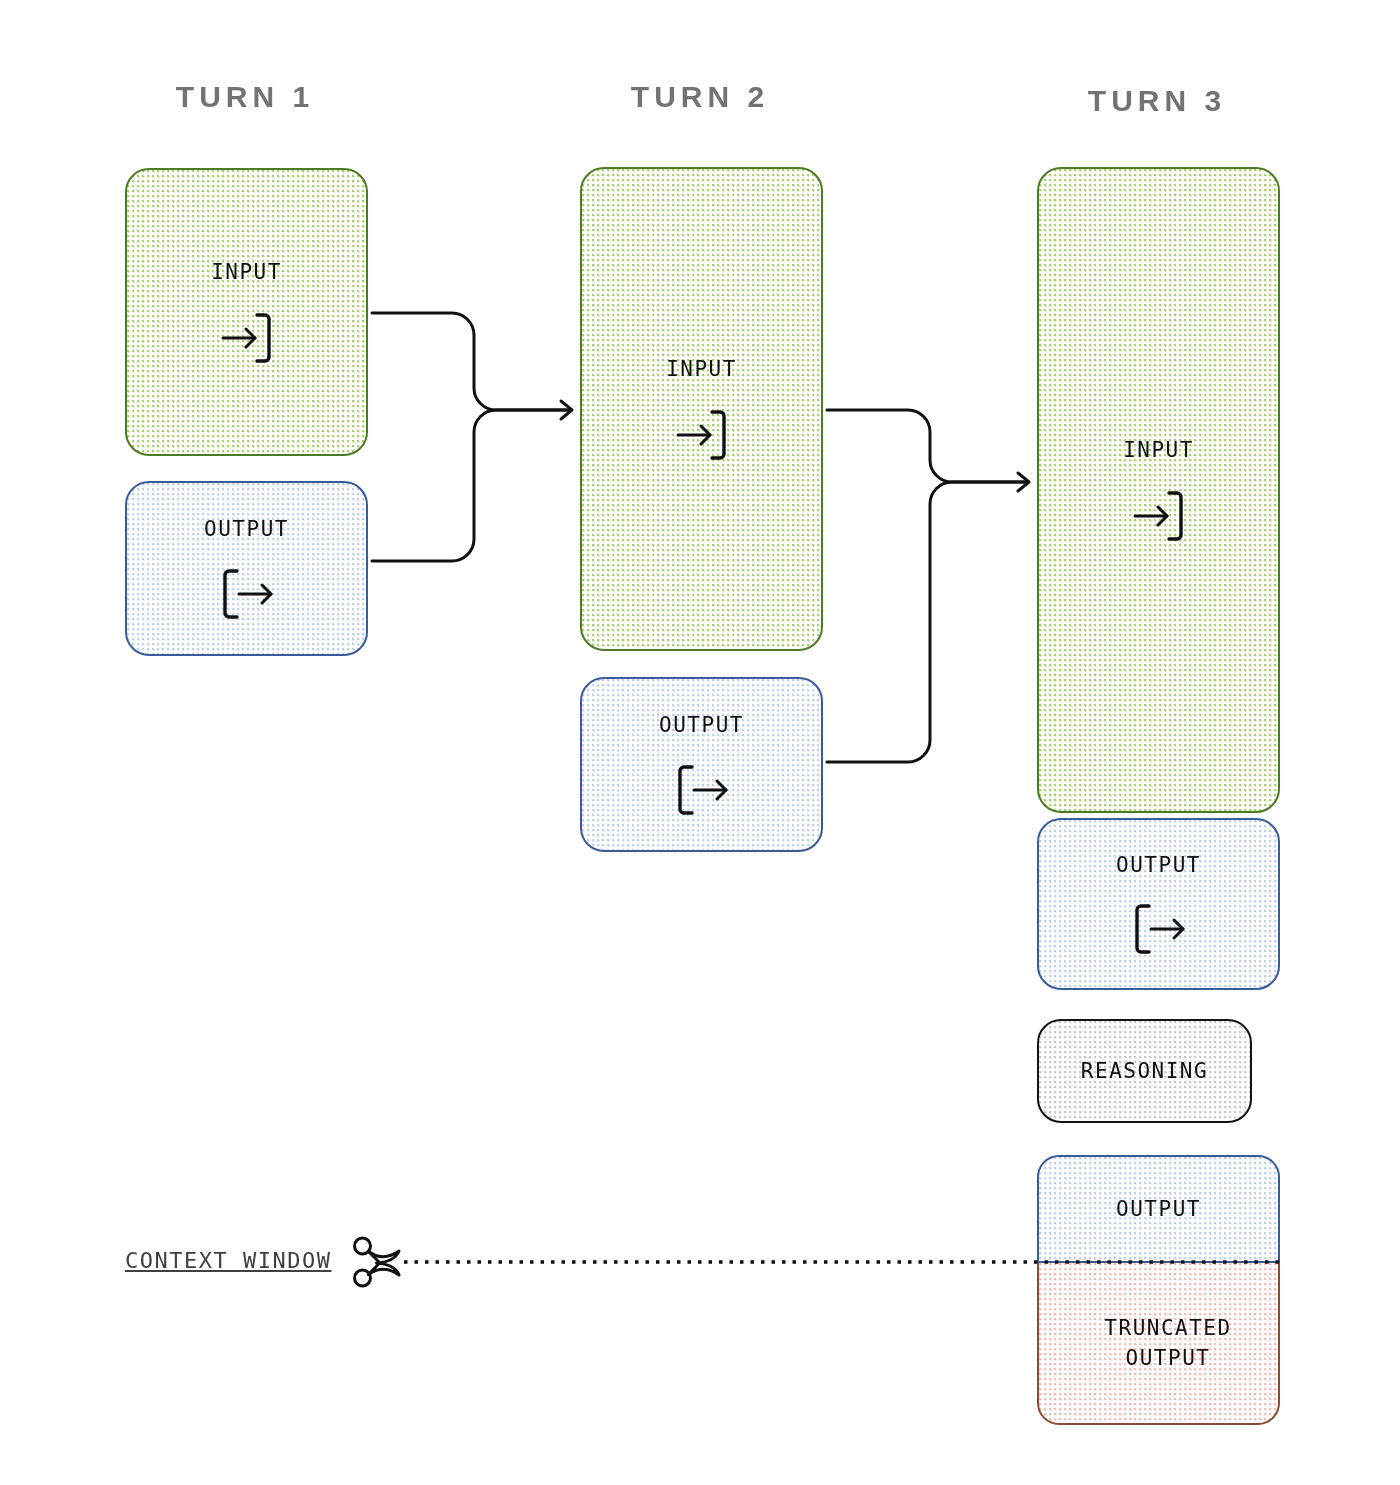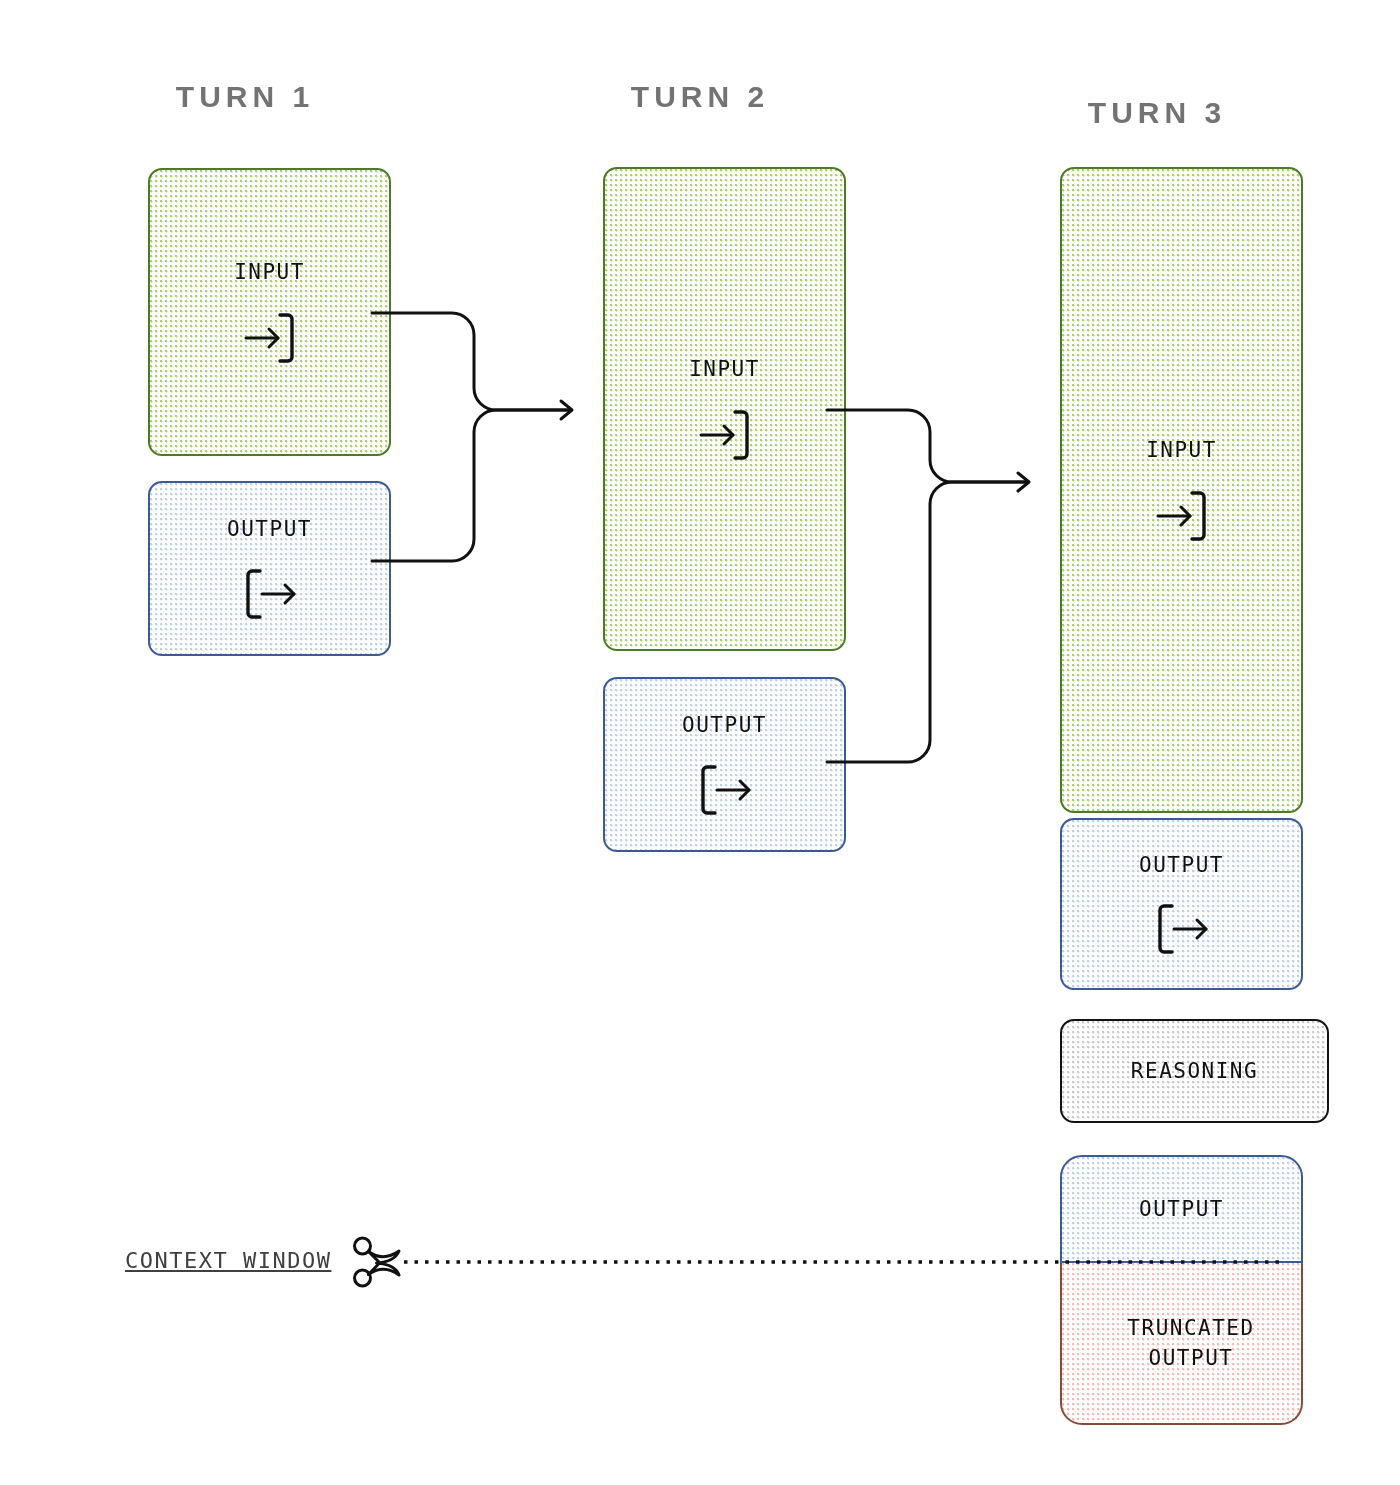--- a/index.html
+++ b/index.html
@@ -27,28 +27,27 @@
     letter-spacing: 5px;
     color: #737373;
     text-align: center;
     white-space: nowrap;
   }
 
   
   .box {
     position: absolute;
     box-sizing: border-box;
-    border-radius: 14px;
+    border-radius: 24px;
     border-width: 2.5px;
     border-style: solid;
     display: flex;
     flex-direction: column;
     align-items: center;
     justify-content: center;
-    margin-left: 23px;
   }
   .box-label {
     font-family: "DejaVu Sans Mono", monospace;
     font-size: 21px;
     letter-spacing: 1.5px;
     color: #111111;
     text-align: center;
     line-height: 1.45;
     white-space: pre-line;
     z-index: 2;
@@ -147,21 +146,21 @@
     color: #111111;
   }
 </style>
 </head>
 <body>
 
 <div id="canvas">
 
   <div class="turn-heading" style="left:125px; top:80px; width:240px;">TURN 1</div>
   <div class="turn-heading" style="left:580px; top:80px; width:240px;">TURN 2</div>
-  <div class="turn-heading" style="left:1037px; top:96px; width:240px;">TURN 3</div>
+  <div class="turn-heading" style="left:1037px; top:84px; width:240px;">TURN 3</div>
 
   <div class="box input" style="left:125px; top:168px; width:243px; height:288px;">
     <div class="box-label" style="margin-bottom:22px;">INPUT</div>
     <div class="glyph">
       <svg width="56" height="58" viewBox="0 0 56 58" fill="none" xmlns="http://www.w3.org/2000/svg">
         <path d="M4 29 H36" stroke="#111111" stroke-width="3" stroke-linecap="round"></path>
         <path d="M27 20 L36 29 L27 38" stroke="#111111" stroke-width="3" stroke-linecap="round" stroke-linejoin="round" fill="none"></path>
         <path d="M38 6 H46 A4 4 0 0 1 50 10 V48 A4 4 0 0 1 46 52 H38" stroke="#111111" stroke-width="3.4" stroke-linecap="round" stroke-linejoin="round" fill="none"></path>
       </svg>
     </div>
@@ -215,21 +214,21 @@
     <div class="box-label" style="margin-bottom:20px;">OUTPUT</div>
     <div class="glyph">
       <svg width="56" height="58" viewBox="0 0 56 58" fill="none" xmlns="http://www.w3.org/2000/svg">
         <path d="M18 6 H10 A4 4 0 0 0 6 10 V48 A4 4 0 0 0 10 52 H18" stroke="#111111" stroke-width="3.4" stroke-linecap="round" stroke-linejoin="round" fill="none"></path>
         <path d="M20 29 H52" stroke="#111111" stroke-width="3" stroke-linecap="round"></path>
         <path d="M43 20 L52 29 L43 38" stroke="#111111" stroke-width="3" stroke-linecap="round" stroke-linejoin="round" fill="none"></path>
       </svg>
     </div>
   </div>
 
-  <div class="box reasoning" style="left:1037px; top:1019px; width:269px; height:104px;">
+  <div class="box reasoning" style="left:1037px; top:1019px; width:215px; height:104px;">
     <div class="box-label">REASONING</div>
   </div>
 
   <div class="box split" style="left:1037px; top:1155px; width:243px; height:270px;">
     <div class="split-top" style="height:108px;">
       <div class="box-label">OUTPUT</div>
     </div>
     <div class="split-bottom" style="height:162px;">
       <div class="box-label">TRUNCATED
 OUTPUT</div>

